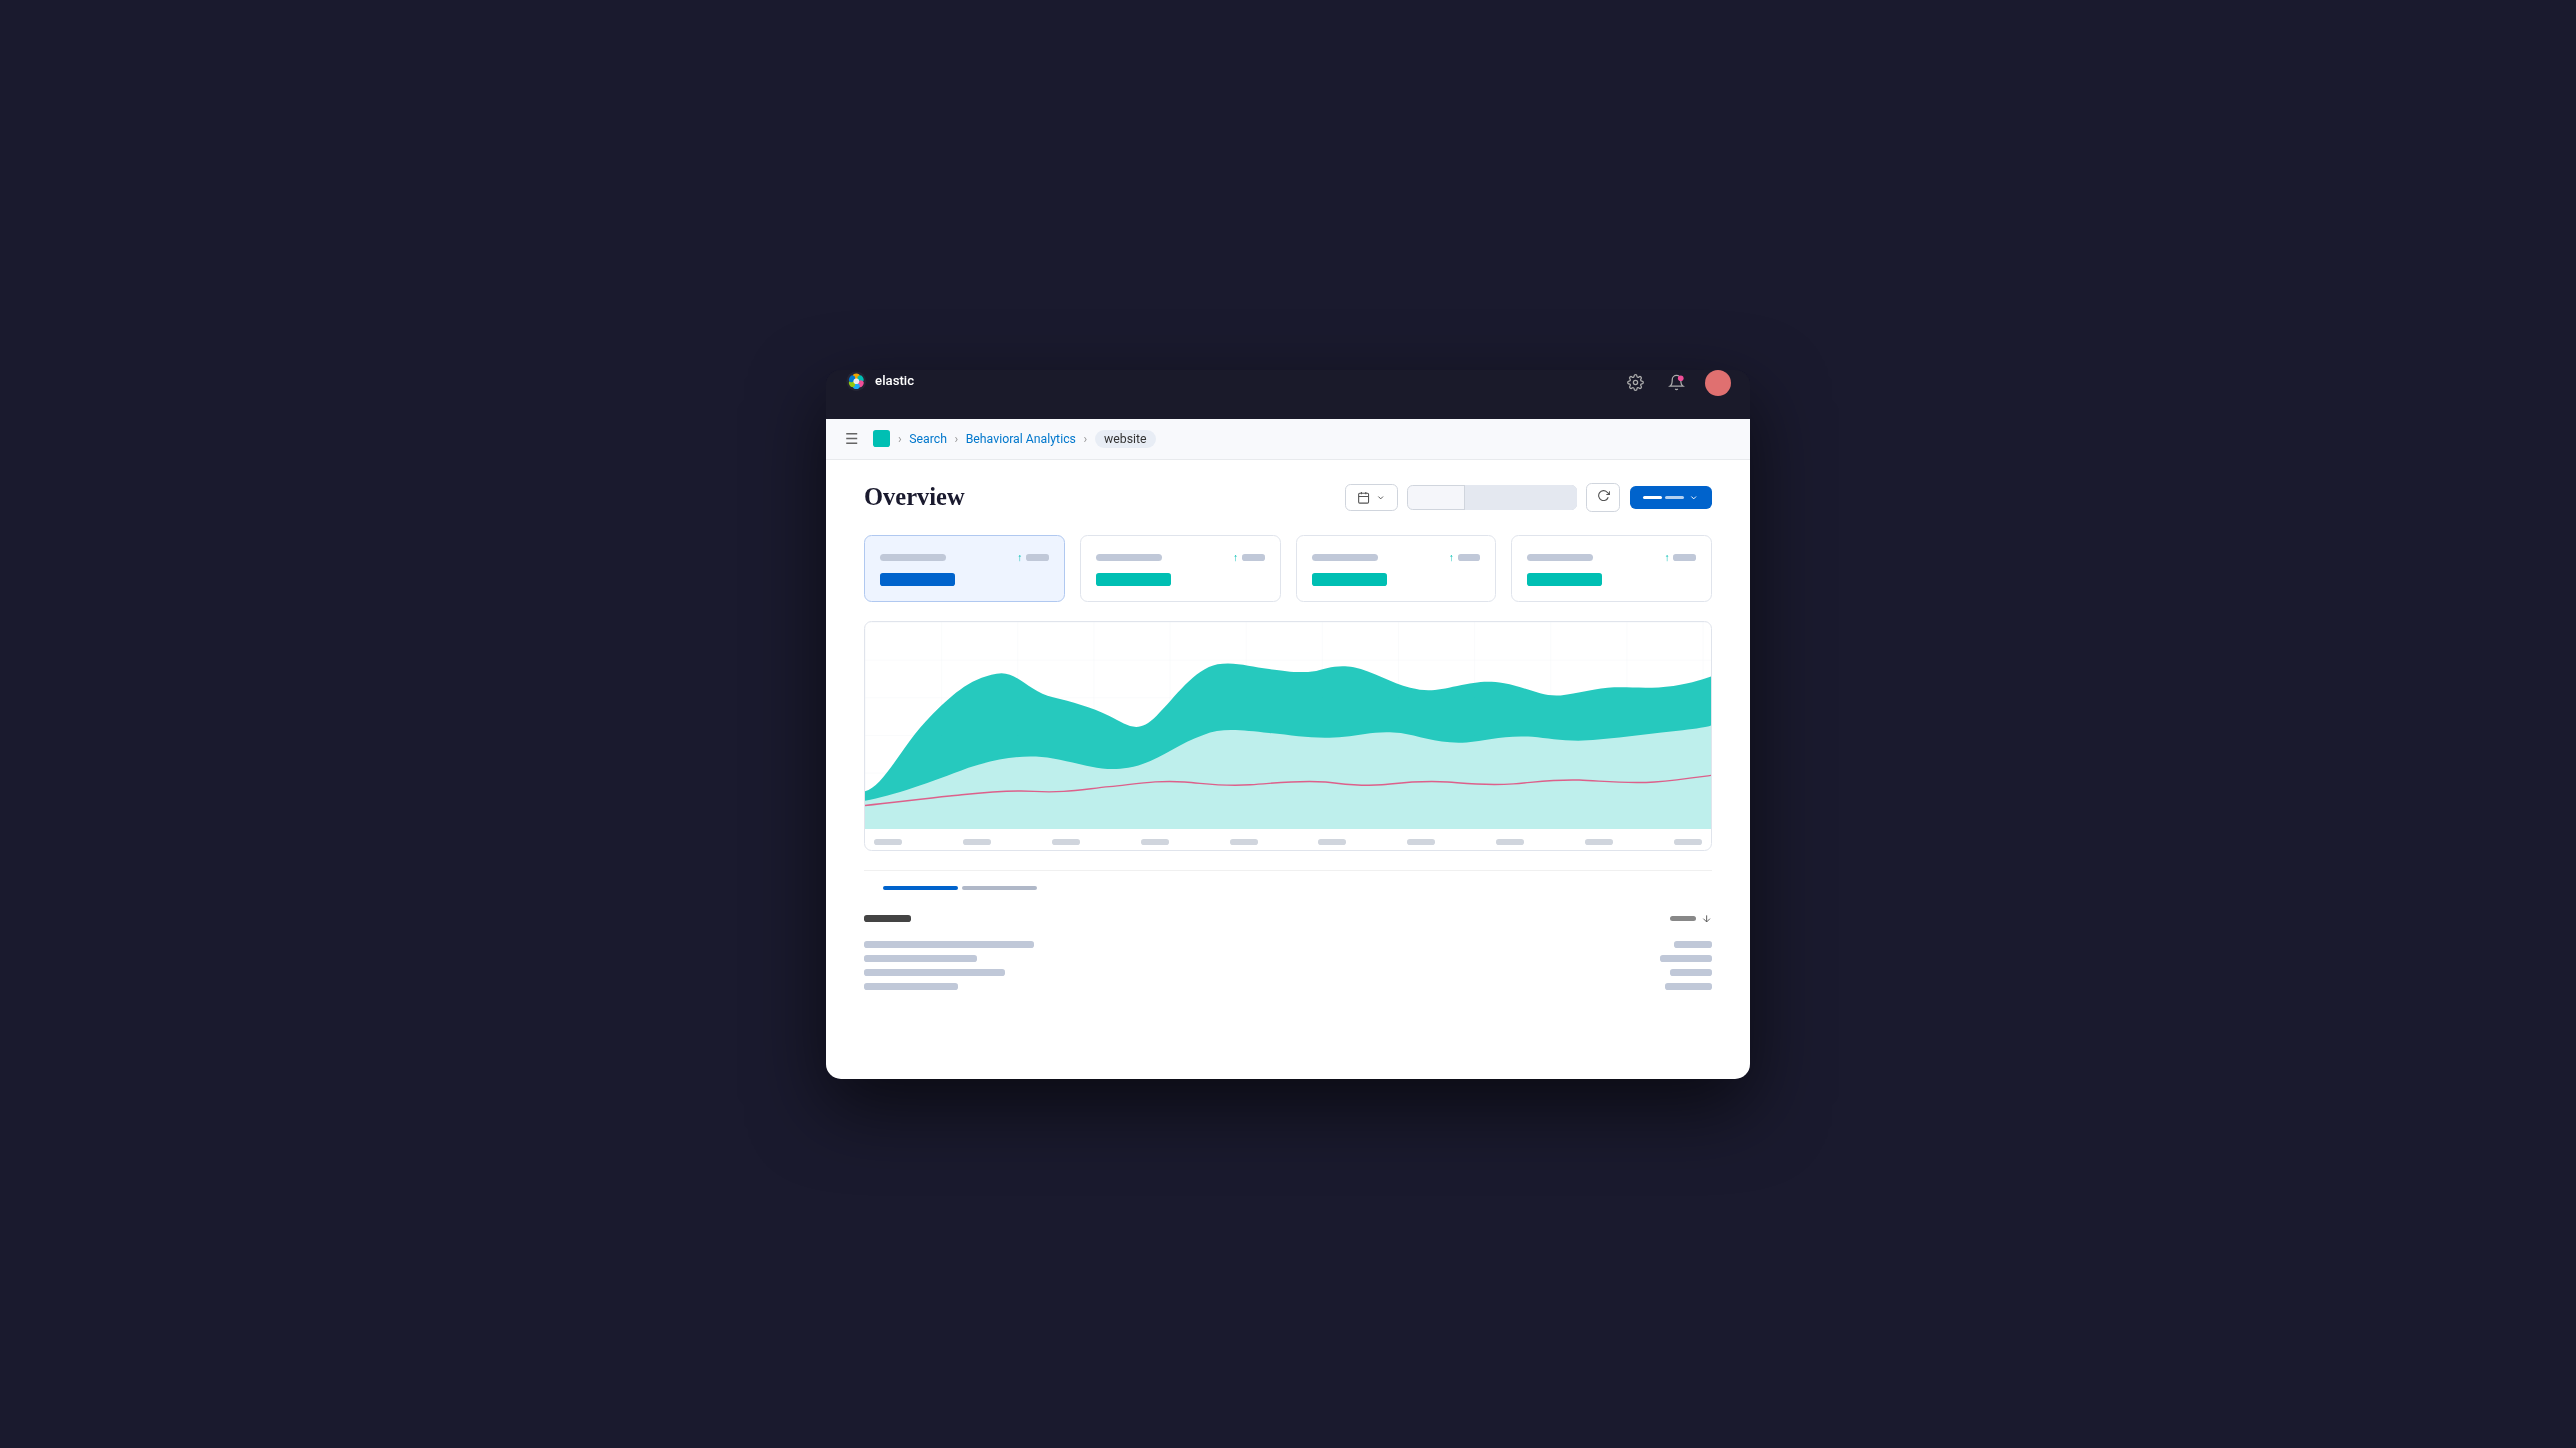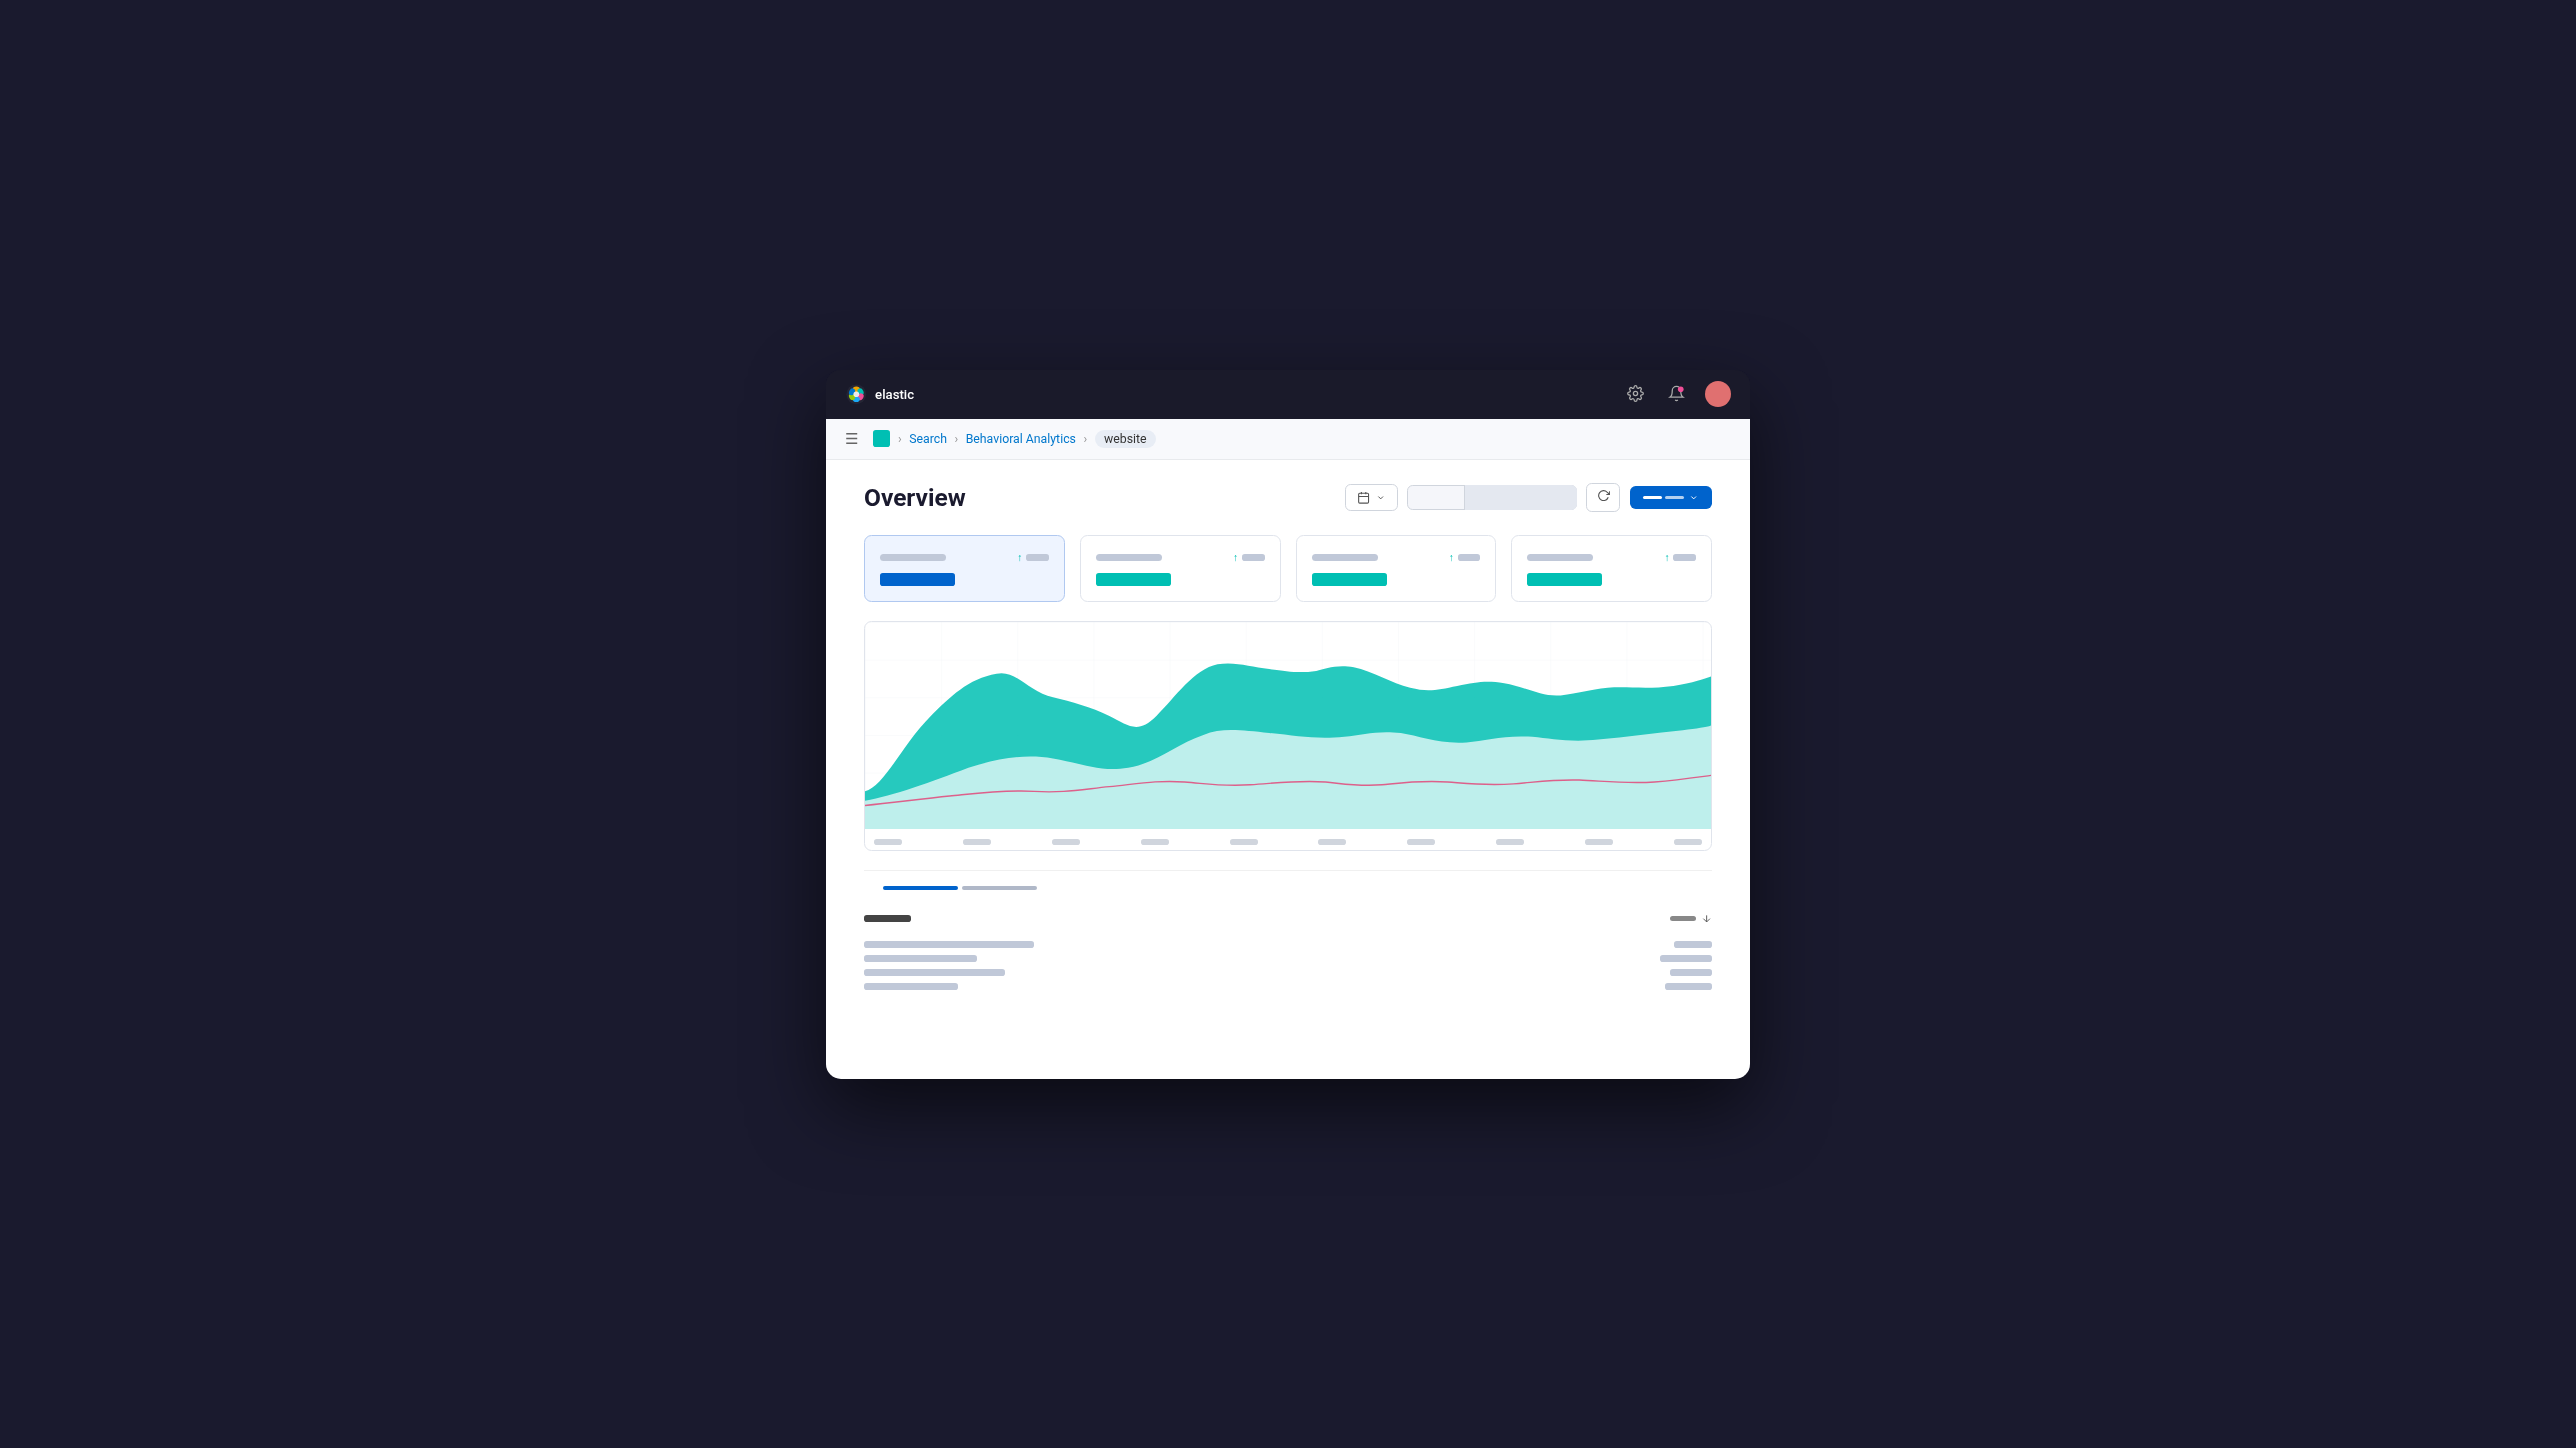--- a/index.html
+++ b/index.html
@@ -16,21 +16,21 @@
       background: #1c1c2e;
       border-radius: 15px;
       overflow: hidden;
       box-shadow: 0 28px 75px rgba(0,0,0,0.6);
     }
     
     .top-bar {
       background: #1a1a2a;
       height: 49px;
       display: flex;
-      align-items: center;
+      align-items: flex-start;
       padding: 0 19px;
       justify-content: space-between;
     }
     .elastic-logo {
       display: flex;
       align-items: center;
       gap: 7.5px;
     }
     .elastic-logo-icon {
       width: 22.6px;
@@ -114,20 +114,21 @@
     .page-header {
       display: flex;
       align-items: center;
       justify-content: space-between;
       margin-bottom: 22.6px;
     }
     .page-title {
       font-size: 24.5px;
       font-weight: 700;
       color: #1a1a2e;
+      font-family: Liberation Serif, serif;
     }
     .header-controls {
       display: flex;
       align-items: center;
       gap: 9.4px;
     }
     .date-picker-btn {
       display: flex;
       align-items: center;
       gap: 5.7px;

